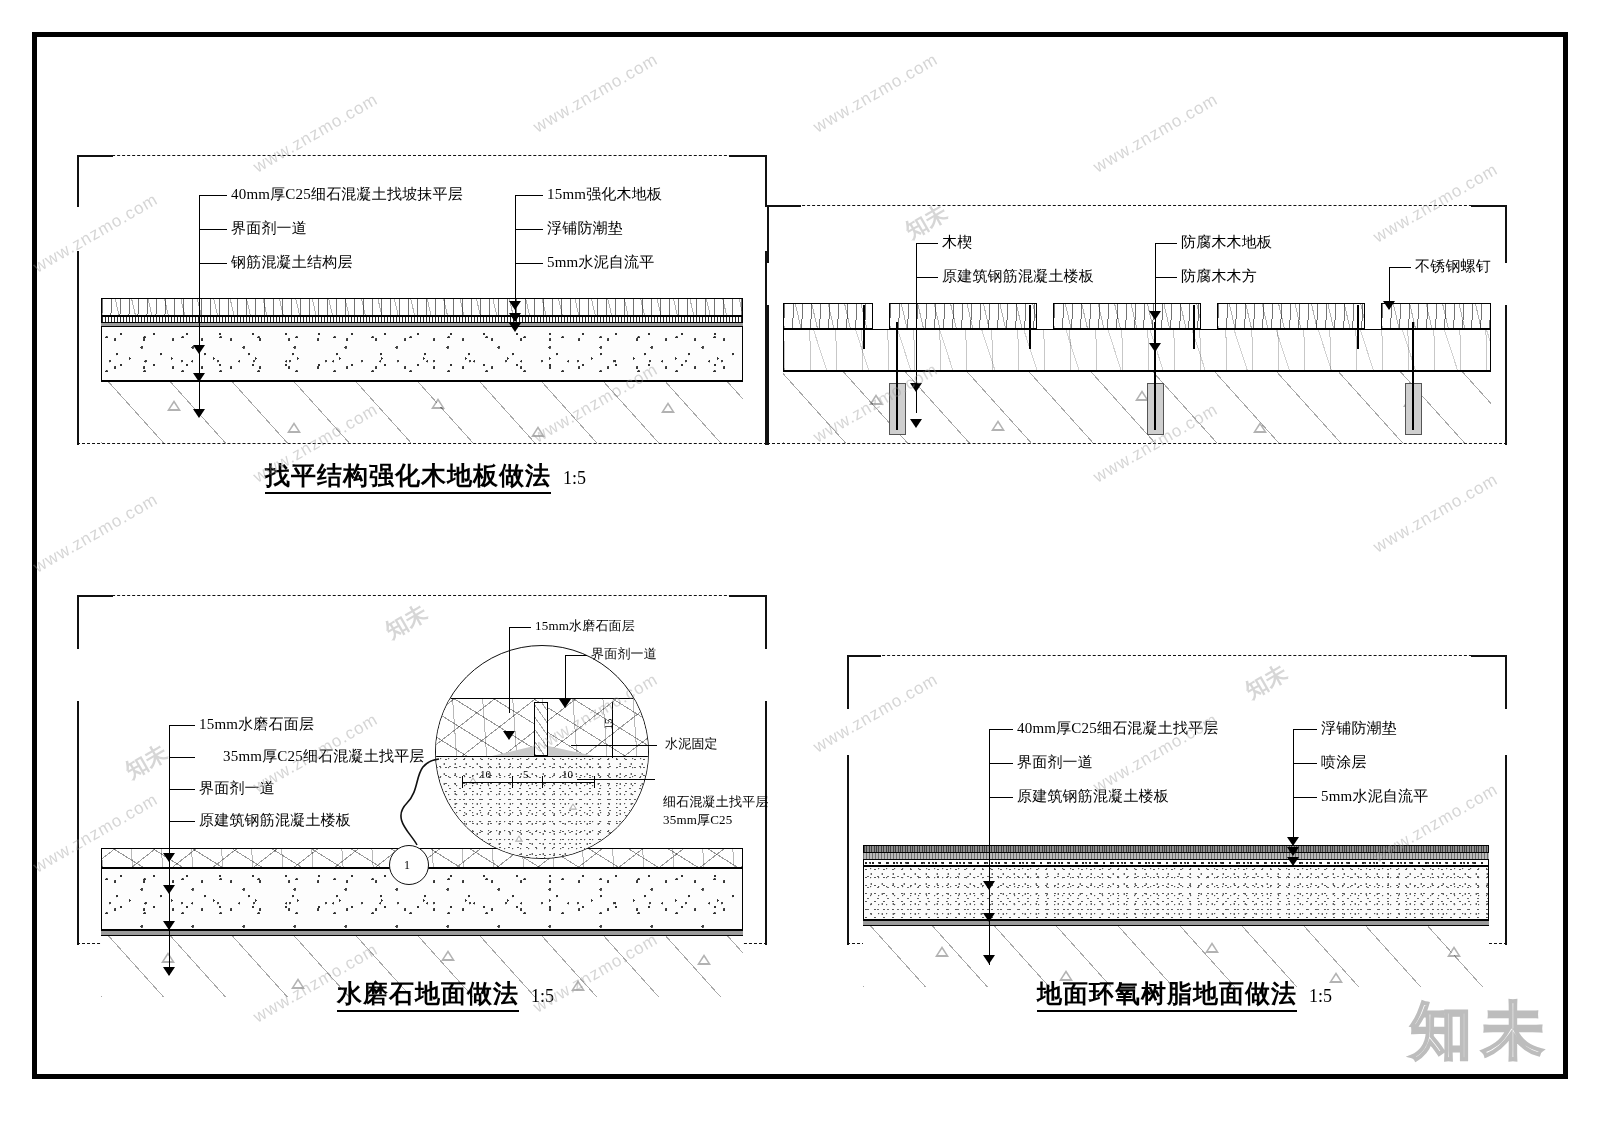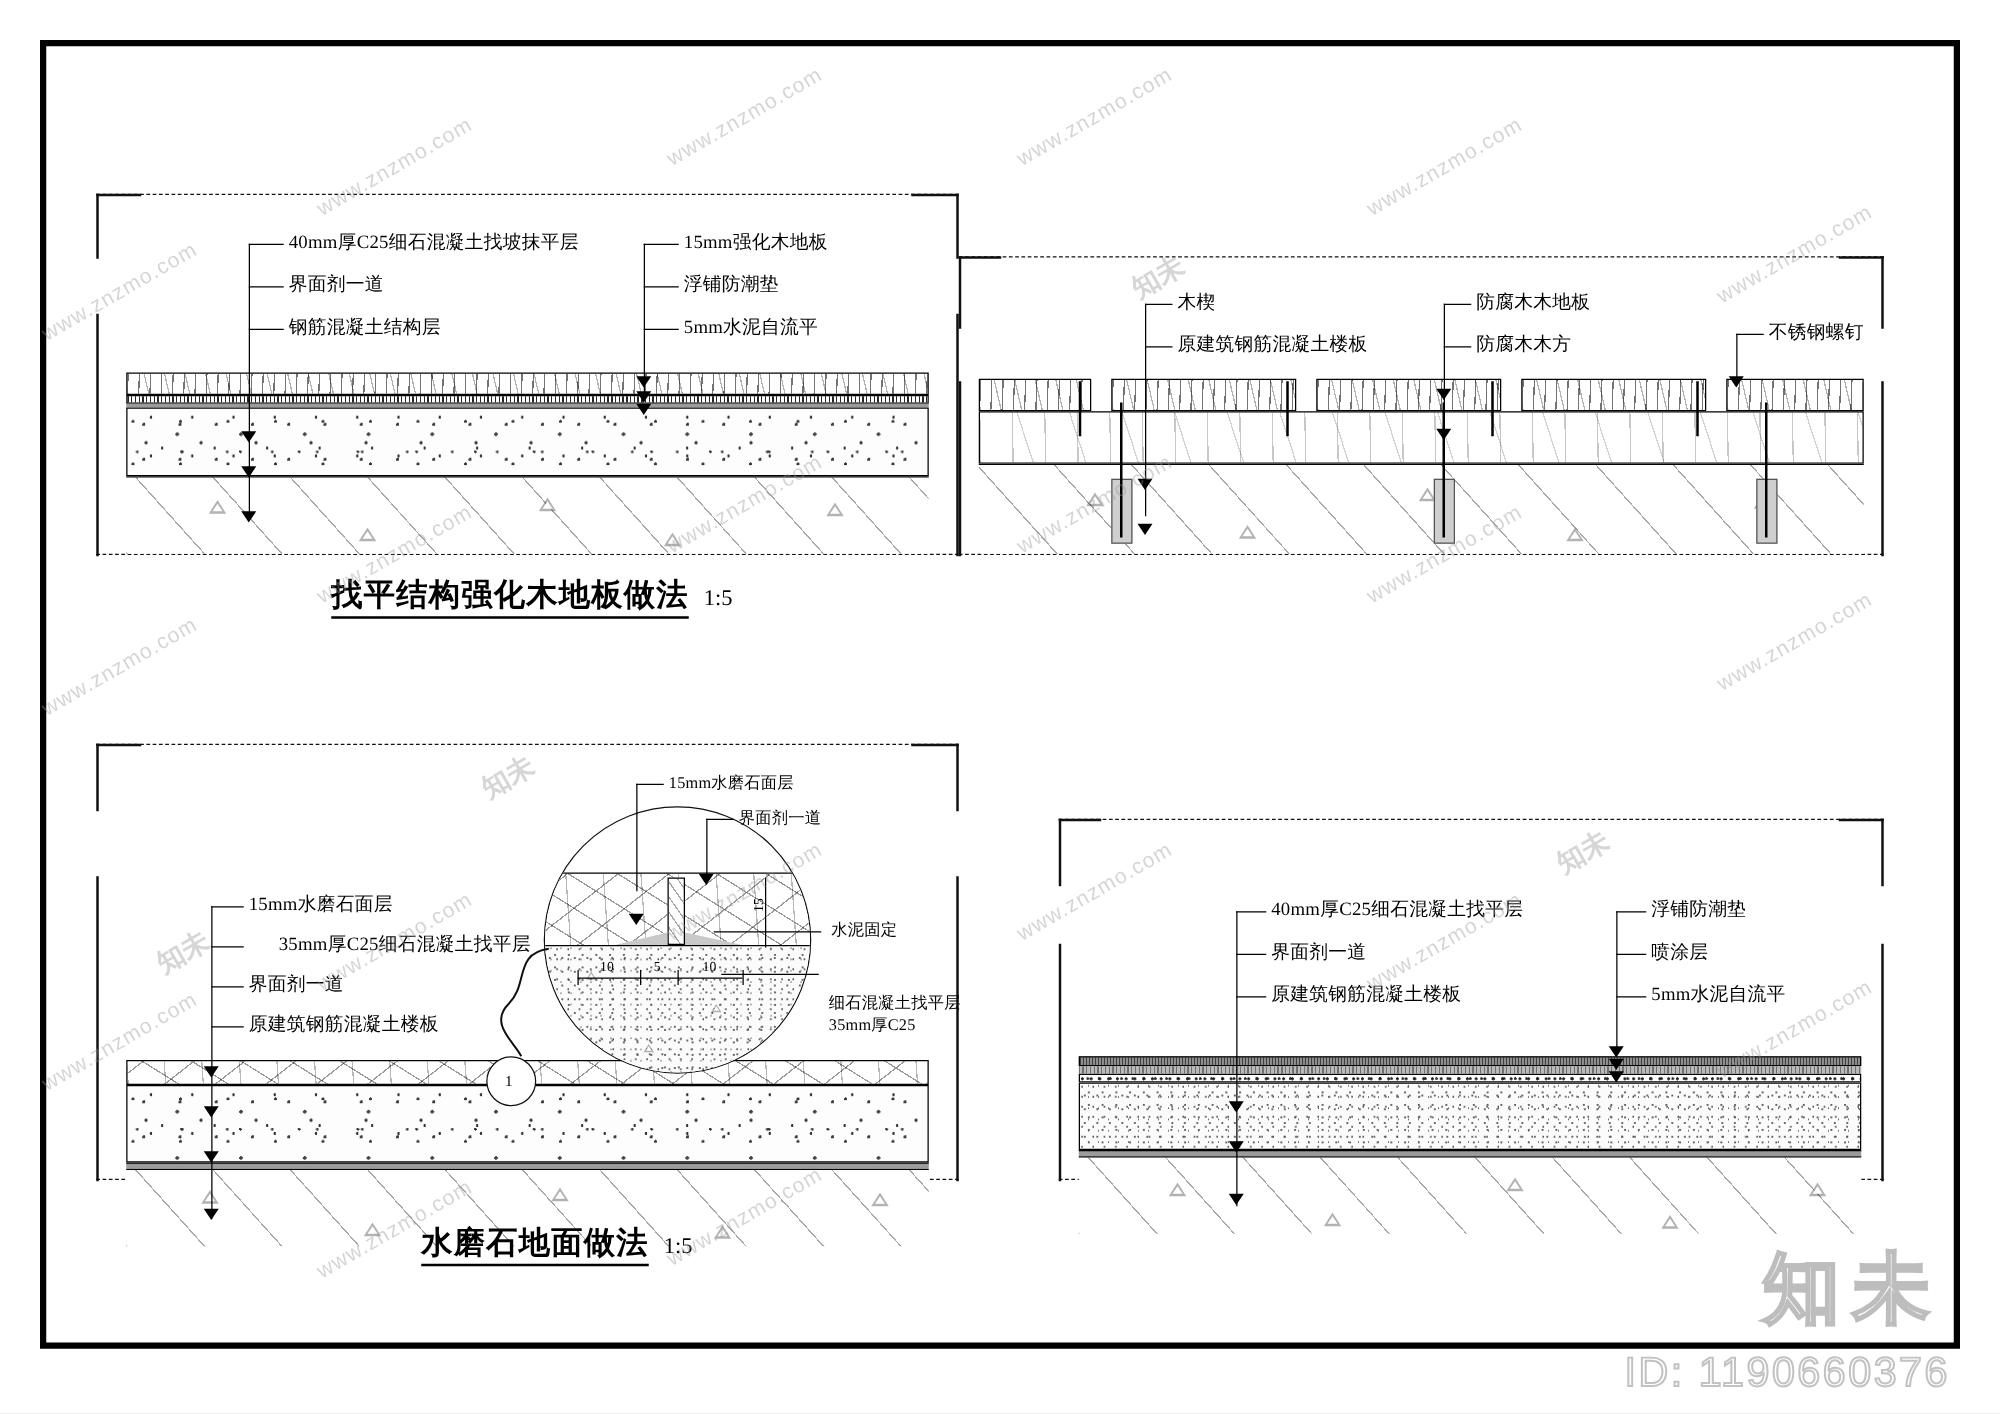--- a/index.html
+++ b/index.html
@@ -415,20 +415,23 @@
       <div class="lead" style="left:446px;top:108px;width:24px;height:1.4px;"></div>
       <div class="lead" style="left:446px;top:142px;width:24px;height:1.4px;"></div>
       <div class="arrowdn" style="left:440px;top:182px;"></div>
       <div class="arrowdn" style="left:440px;top:192px;"></div>
       <div class="arrowdn" style="left:440px;top:202px;"></div>
       <div class="lbl" style="left:474px;top:66px;">浮铺防潮垫</div>
       <div class="lbl" style="left:474px;top:100px;text-align:right;">喷涂层</div>
       <div class="lbl" style="left:474px;top:134px;">5mm水泥自流平</div>
     </div>
 
+    <div class="title" style="left:1000px;top:940px;">
+      <u>地面环氧树脂地面做法</u><span class="scale">1:5</span>
+    </div>
 
   </div>
 
   <div class="wm" style="left:30px;top:260px;">www.znzmo.com</div>
   <div class="wm" style="left:30px;top:560px;">www.znzmo.com</div>
   <div class="wm" style="left:30px;top:860px;">www.znzmo.com</div>
   <div class="wm" style="left:250px;top:160px;">www.znzmo.com</div>
   <div class="wm" style="left:250px;top:470px;">www.znzmo.com</div>
   <div class="wm" style="left:250px;top:780px;">www.znzmo.com</div>
   <div class="wm" style="left:250px;top:1010px;">www.znzmo.com</div>
@@ -445,15 +448,14 @@
   <div class="wm" style="left:1370px;top:230px;">www.znzmo.com</div>
   <div class="wm" style="left:1370px;top:540px;">www.znzmo.com</div>
   <div class="wm" style="left:1370px;top:850px;">www.znzmo.com</div>
 
   <div class="wm2" style="left:380px;top:620px;">知未</div>
   <div class="wm2" style="left:900px;top:220px;">知未</div>
   <div class="wm2" style="left:120px;top:760px;">知未</div>
   <div class="wm2" style="left:1240px;top:680px;">知未</div>
 
   <div id="logo">知未</div>
-  <div id="idtag">ID: 1190660376</div>
 
 </div>
 
 </body></html>

